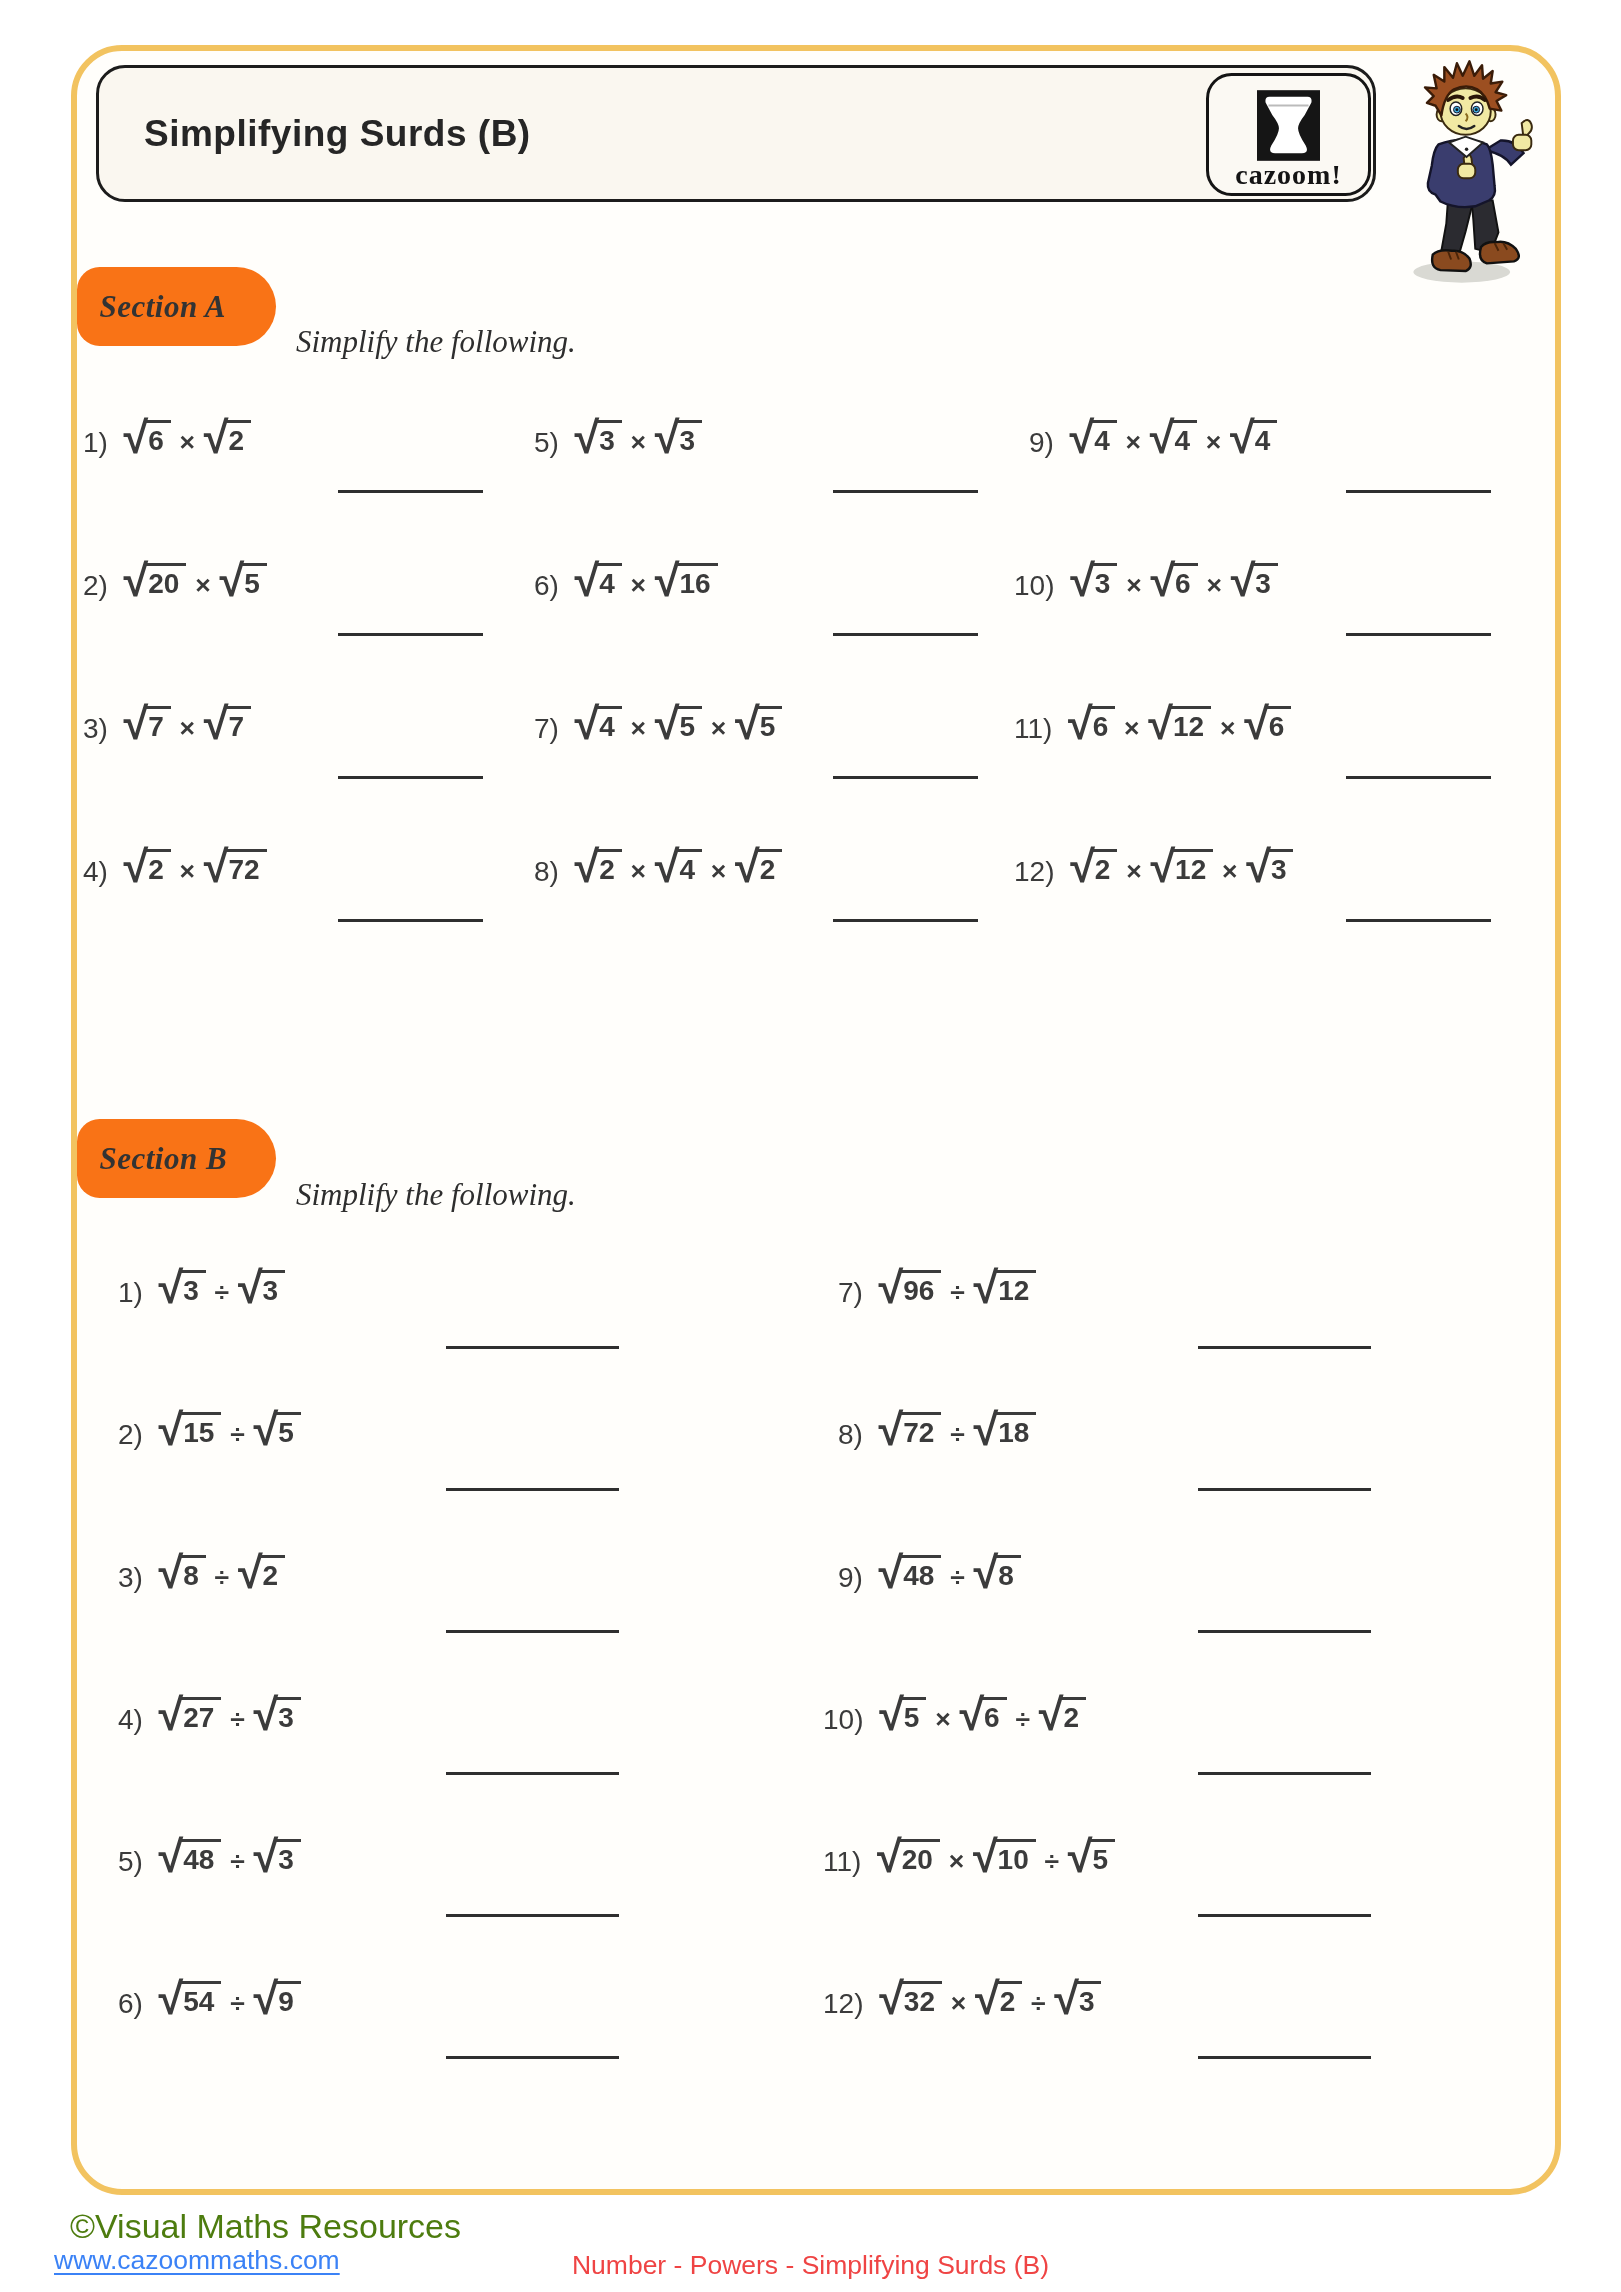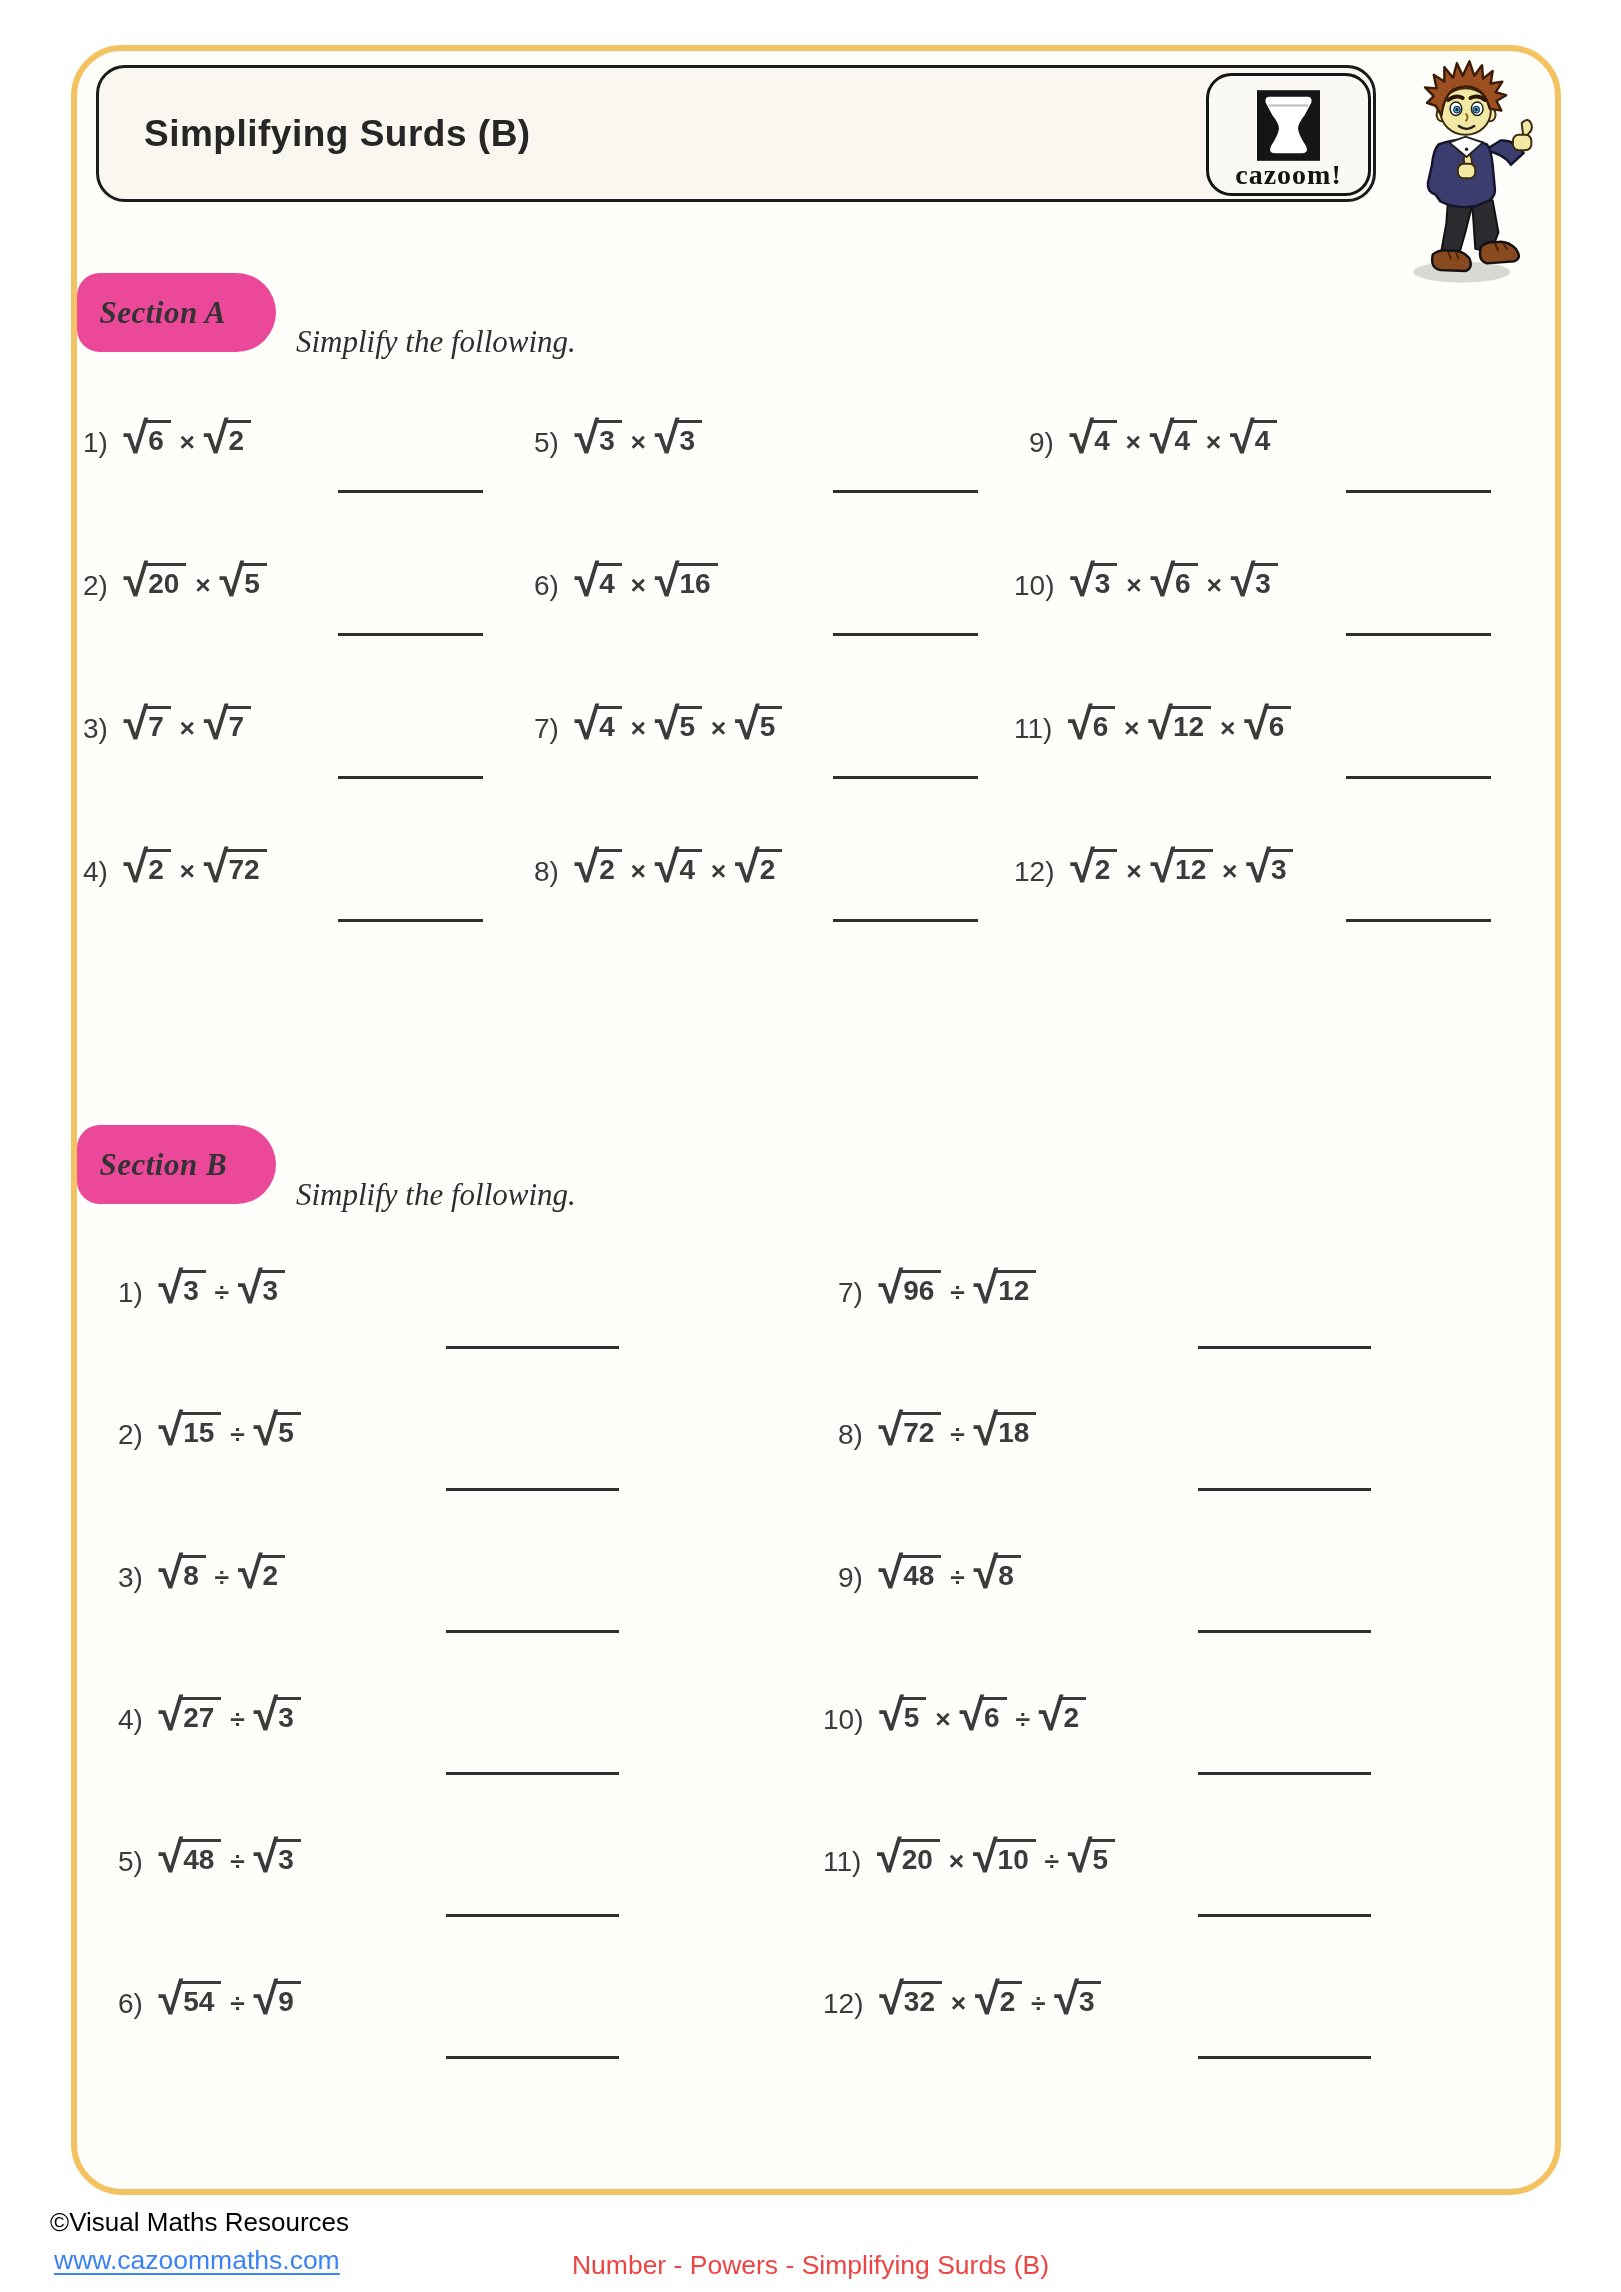--- a/index.html
+++ b/index.html
@@ -47,25 +47,24 @@
     font-family:"Liberation Serif", serif;
     font-weight:700; font-size:28px; color:#141414;
     letter-spacing:1px; margin-top:-2px;
   }
   .mascot { position:absolute; left:1396px; top:55px; z-index:4; }
 
   
   .badge {
     position:absolute; left:77px;
     width:199px; height:79px;
-    background:#ec4899;
+    background:#f97316;
     border-radius:23.5px 41px 41px 23.5px;
     display:flex; align-items:center;
     z-index:2;
-    margin-top:6px;
   }
   .badge span {
     font-family:"Liberation Serif", serif;
     font-style:italic; font-weight:700;
     font-size:31px; color:#333333;
     padding-left:22.5px; letter-spacing:0.5px;
   }
   .instruction {
     position:absolute; left:296px;
     font-family:"Liberation Serif", serif;
@@ -89,21 +88,21 @@
   .sqrt { display:inline-flex; align-items:flex-start; font-weight:700; }
   .sym  { font-size:45px; line-height:.82; font-weight:700; }
   .val  {
     border-top:3.9px solid #3b3b3b;
     padding:2.9px 6.9px 0 2.9px; margin-left:-2.9px;
     line-height:1.05; font-weight:700;
   }
   .ansline { position:absolute; height:2.5px; background:#2f2f2f; }
 
   
-  .footer-copy { position:absolute; left:50px; top:2207px; font-size:26px; color:#000000; }
+  .footer-copy { position:absolute; left:70px; top:2207px; font-size:34px; color:#4d7c0f; }
   .footer-link {
     position:absolute; left:54px; top:2245px; font-size:26.5px;
     color:#3b82f6; text-decoration:underline; text-underline-offset:3.9px;
   }
   .footer-doc  { position:absolute; left:0; top:2250px; width:1621px; text-align:center; font-size:26.5px; color:#ef4444; }
   .footer-tier { position:absolute; right:147px; top:2250px; font-size:26.5px; color:#3a3a3a;margin-top:40px; }
 </style>
 </head>
 <body>
 

